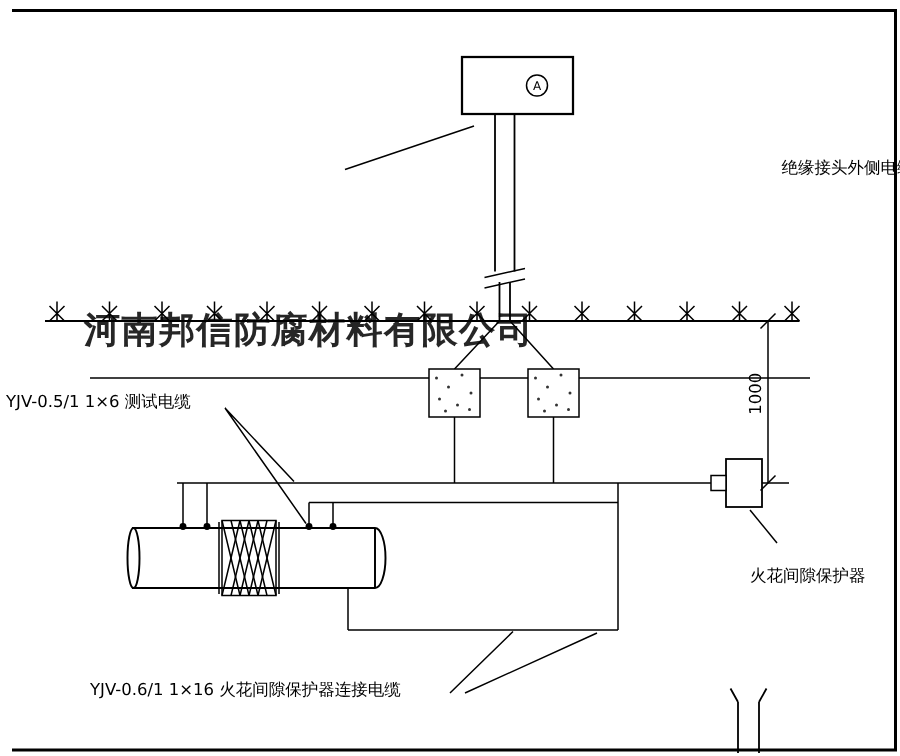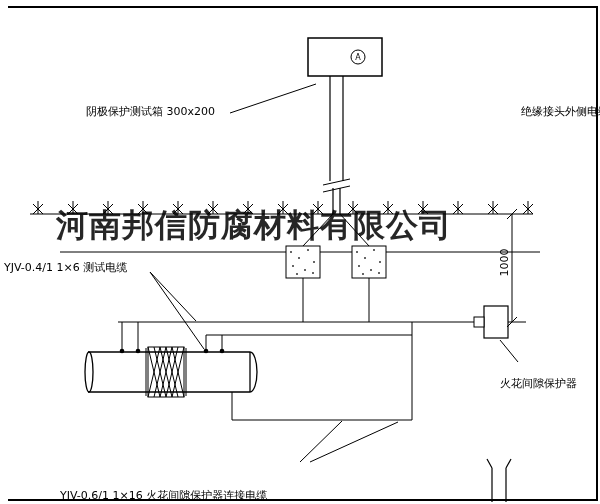--- a/index.html
+++ b/index.html
@@ -27,21 +27,21 @@
     font: 11px "DejaVu Sans", sans-serif;
     color: #000;
     transform: rotate(-90deg);
   }
   .watermark {
     position: absolute;
     left: 56px;
     top: 204px;
     font-family: "DejaVu Serif", serif;
     font-weight: bold;
-    font-size: 32px;
+    font-size: 24px;
     letter-spacing: 1px;
     color: rgba(0,0,0,0.85);
     white-space: nowrap;
     pointer-events: none;
   }
 </style>
 </head>
 <body>
 
 <div id="canvas">
@@ -166,27 +166,26 @@
     </g>
 
     <g stroke="#000" stroke-width="1" fill="none">
       <path d="M230 113 L316 84"></path>
       <path d="M150 272 L196 321 M150 272 L204 349"></path>
       <path d="M300 462 L342 421 M310 462 L398 422"></path>
       <path d="M518 362 L500 340"></path>
     </g>
   </svg>
 
-  <div class="lbl" style="left:86px; top:104px;">阴极保护测试箱 300x200</div>
 
   <div class="lbl" style="left:521px; top:104px;">绝缘接头外侧电缆</div>
 
-  <div class="lbl" style="left:4px; top:260px;">YJV-0.4/1 1×6  测试电缆</div>
+  <div class="lbl" style="left:4px; top:260px;">YJV-0.5/1 1×6  测试电缆</div>
 
   <div class="lbl" style="left:500px; top:376px;">火花间隙保护器</div>
 
-  <div class="lbl" style="left:60px; top:488px;text-align:center;">YJV-0.6/1 1×16  火花间隙保护器连接电缆</div>
+  <div class="lbl" style="left:60px; top:452px;text-align:center;">YJV-0.6/1 1×16  火花间隙保护器连接电缆</div>
 
   <div class="dim-label">1000</div>
 
   <div class="watermark">河南邦信防腐材料有限公司</div>
 
 </div>
 
 </body></html>

